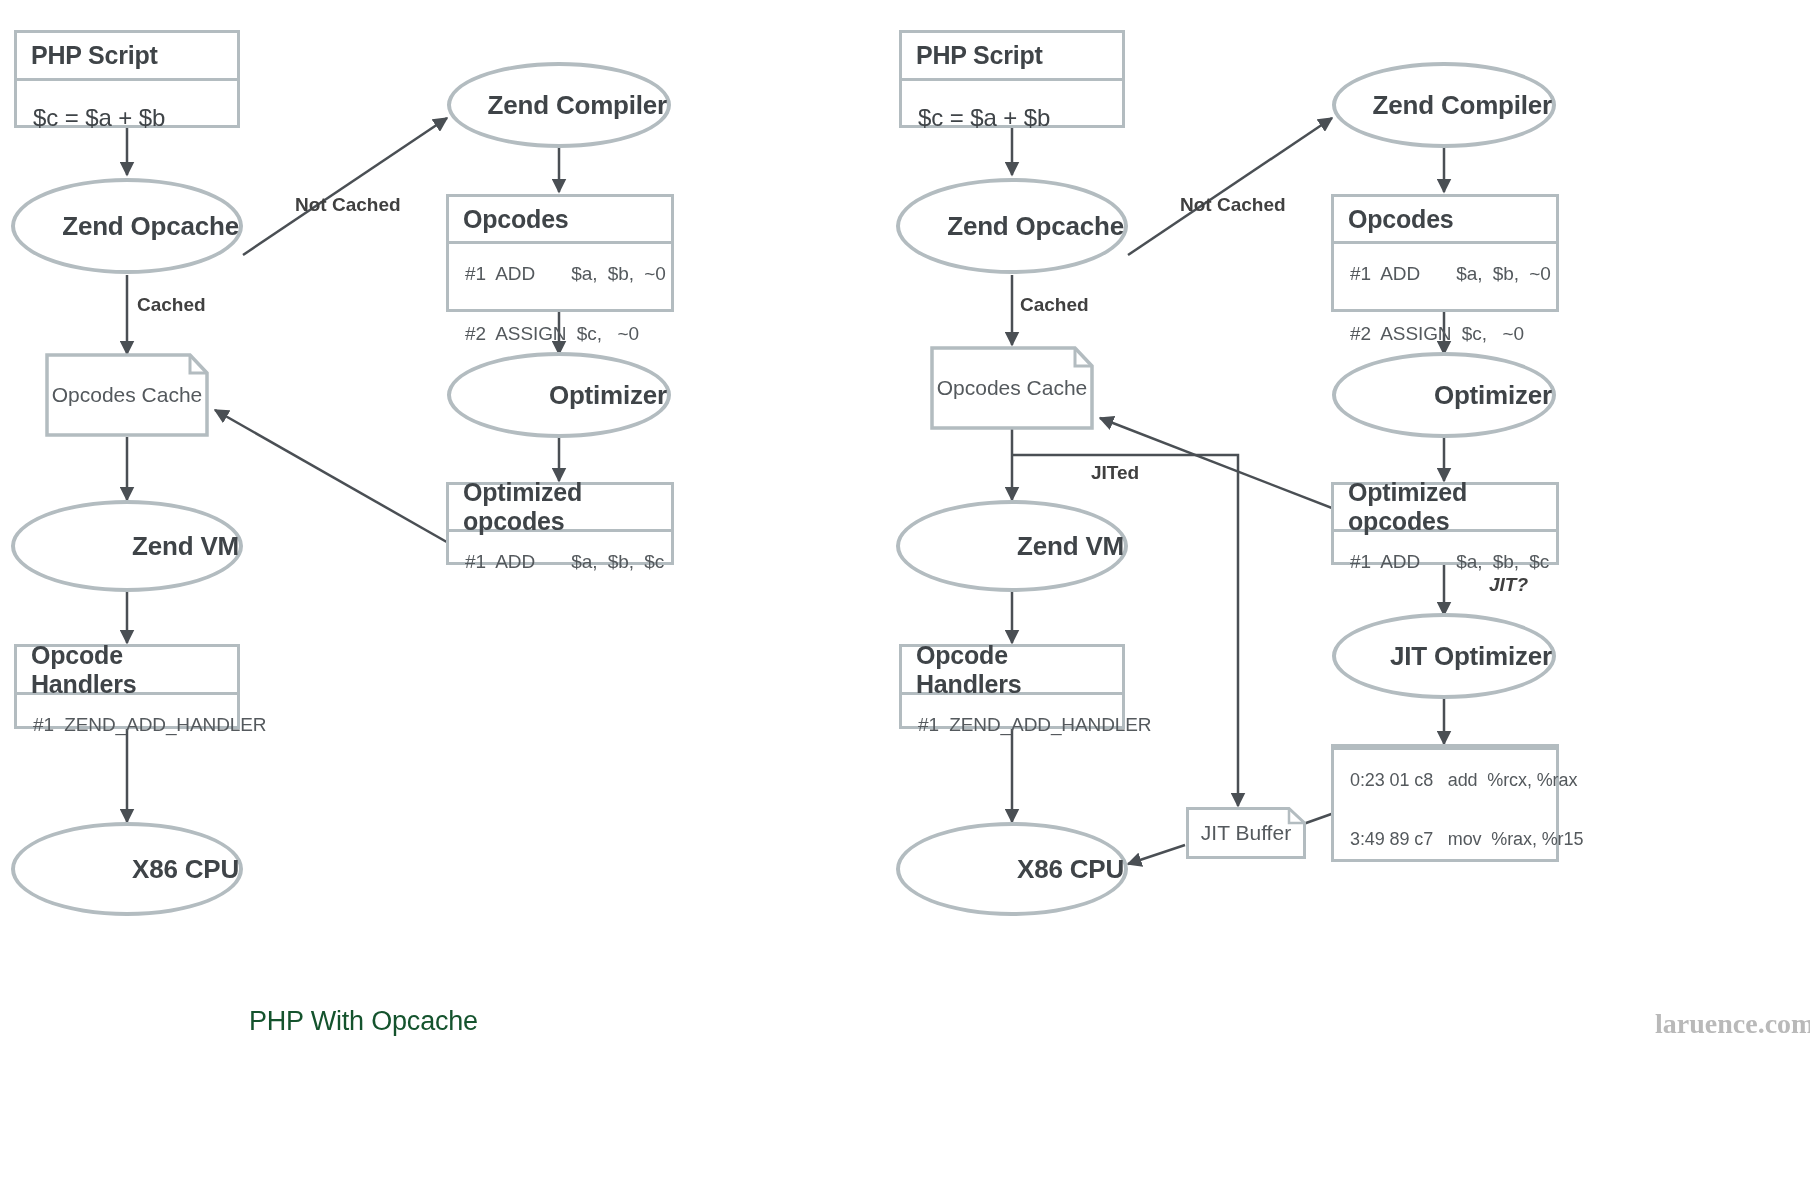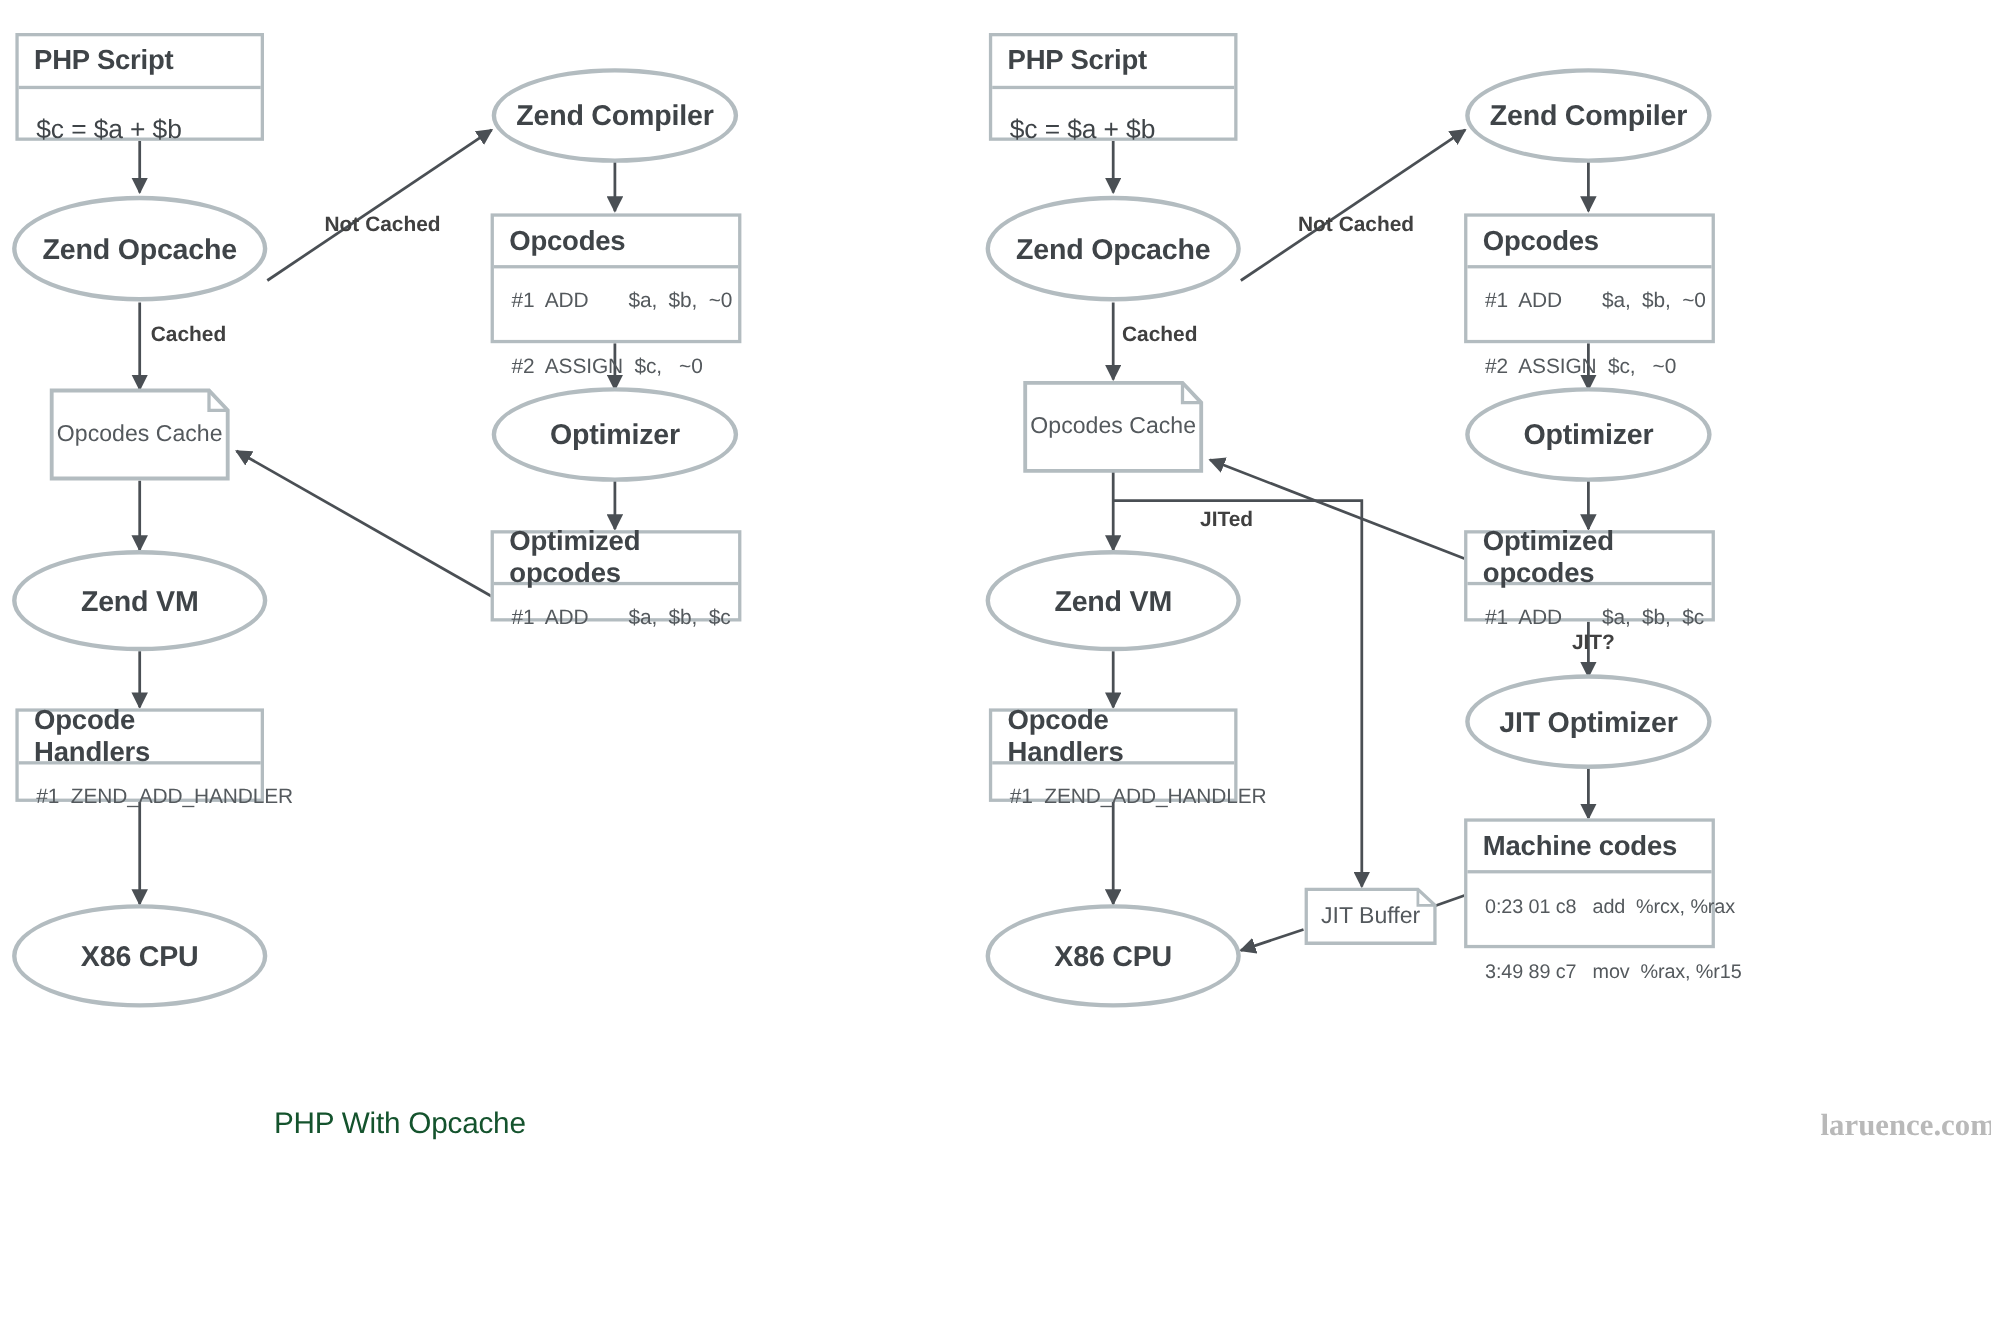--- a/index.html
+++ b/index.html
@@ -58,21 +58,21 @@
     align-items: center;
     white-space: pre;
     letter-spacing: -0.1px;
   }
   .ellipse {
     border: 4px solid #b3bcc0;
     border-radius: 50%;
     background: #fff;
     display: flex;
     align-items: center;
-    justify-content: center;
+    justify-content: flex-end;
     font-weight: bold;
     font-size: 26px;
     color: #3f4448;
     letter-spacing: -0.2px;
   }
   
   .note {
     position: absolute;
     box-sizing: border-box;
   }
@@ -238,21 +238,21 @@
   <div class="node ellipse" style="left:896px; top:178px; width:232px; height:96px;">
     <span>Zend Opcache</span>
   </div>
 
   <div class="edgelabel" style="left:1180px; top:194px;">Not Cached</div>
 
   <div class="edgelabel" style="left:1020px; top:294px;">Cached</div>
 
   <div class="edgelabel" style="left:1091px; top:462px;">JITed</div>
 
-  <div class="edgelabel" style="left:1429px; top:574px;">JIT?</div>
+  <div class="edgelabel" style="left:1489px; top:574px;font-style:italic;">JIT?</div>
 
   <div class="node ellipse" style="left:1332px; top:62px; width:224px; height:86px;">
     <span>Zend Compiler</span>
   </div>
 
   <div class="node tbox" style="left:1331px; top:194px; width:228px; height:118px;">
     <div class="hdr" style="height:44px;">Opcodes</div>
     <div class="sep"></div>
     <div class="row" style="height:34px;">#1  ADD       $a,  $b,  ~0</div>
     <div class="row" style="height:33px;">#2  ASSIGN  $c,   ~0</div>
@@ -266,21 +266,20 @@
     <div class="hdr" style="height:44px;">Optimized opcodes</div>
     <div class="sep"></div>
     <div class="row" style="height:33px;">#1  ADD       $a,  $b,  $c</div>
   </div>
 
   <div class="node ellipse" style="left:1332px; top:613px; width:224px; height:86px;">
     <span>JIT Optimizer</span>
   </div>
 
   <div class="node tbox" style="left:1331px; top:744px; width:228px; height:118px;">
-    <div class="hdr" style="height:44px;">Machine codes</div>
     <div class="sep"></div>
     <div class="row" style="height:34px; font-size:18px;">0:23 01 c8   add  %rcx, %rax</div>
     <div class="row" style="height:33px; font-size:18px;">3:49 89 c7   mov  %rax, %r15</div>
   </div>
 
   <div class="note" style="left:929px; top:345px; width:166px; height:86px;">
     <svg viewBox="0 0 166 86" preserveAspectRatio="none">
       <path d="M3,3 L146,3 L163,21 L163,83 L3,83 Z" fill="#ffffff" stroke="#b3bcc0" stroke-width="3.5"></path>
       <path d="M146,3 L146,21 L163,21" fill="none" stroke="#b3bcc0" stroke-width="3"></path>
     </svg>

